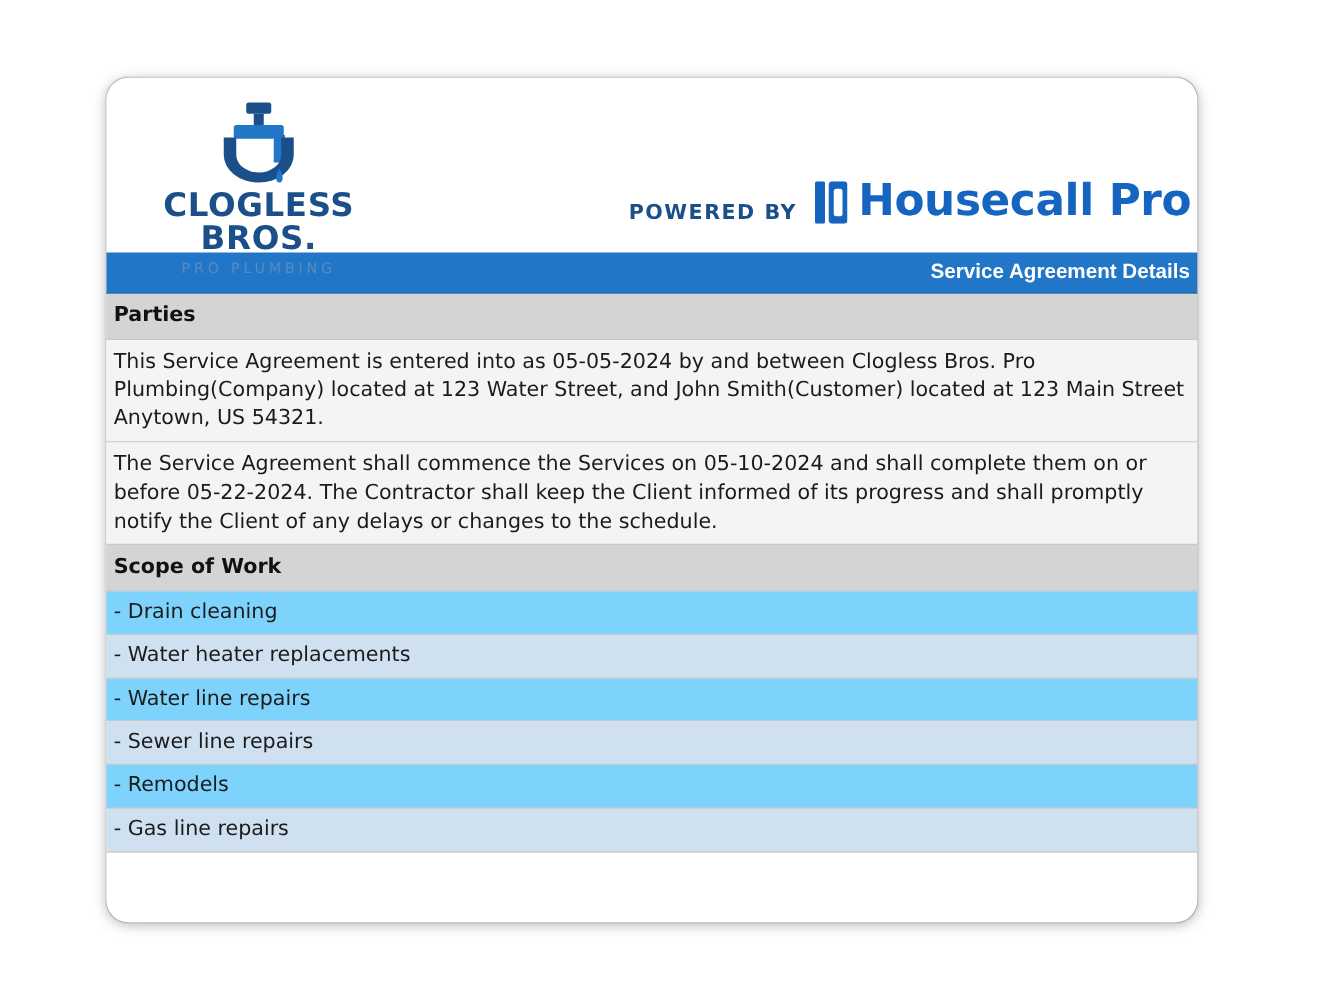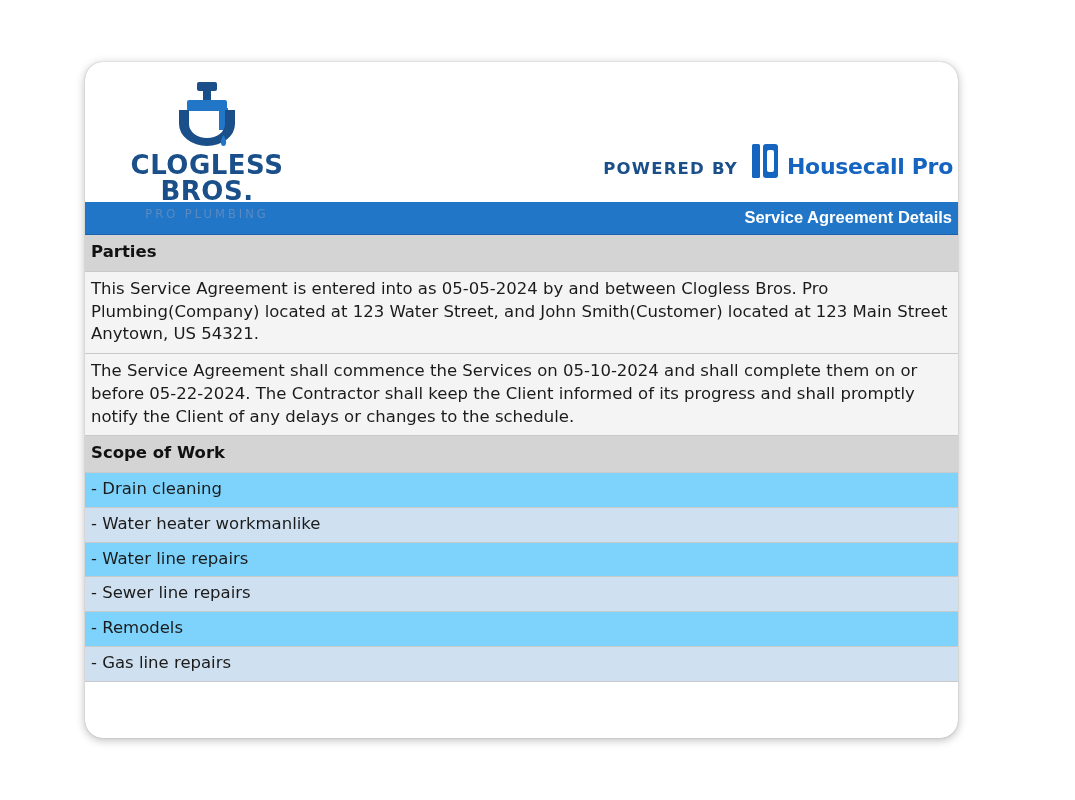--- a/index.html
+++ b/index.html
@@ -78,21 +78,21 @@
     margin-right: 14px;
   }
   .hcp-mark {
     width: 26px;
     height: 34px;
     margin-right: 9px;
     position: relative;
   }
   .hcp-name {
     font-family: "DejaVu Sans", sans-serif;
-    font-size: 22px;
+    font-size: 35px;
     font-weight: bold;
     color: #1565c0;
     letter-spacing: -0.3px;
     line-height: 1;
   }
   
   .doc {
     width: 100%;
   }
   .row {
@@ -175,21 +175,21 @@
       <div class="title-bar">Service Agreement Details</div>
 
       <div class="row section-bar">Parties</div>
 
       <div class="row para">This Service Agreement is entered into as 05-05-2024 by and between Clogless Bros. Pro Plumbing(Company) located at 123 Water Street, and John Smith(Customer) located at 123 Main Street Anytown, US 54321.</div>
       <div class="row para">The Service Agreement shall commence the Services on 05-10-2024 and shall complete them on or before 05-22-2024. The Contractor shall keep the Client informed of its progress and shall promptly notify the Client of any delays or changes to the schedule.</div>
 
       <div class="row section-bar">Scope of Work</div>
 
       <div class="row bullet">- Drain cleaning</div>
-      <div class="row bullet alt">- Water heater workmanlike</div>
+      <div class="row bullet alt">- Water heater replacements</div>
       <div class="row bullet">- Water line repairs</div>
       <div class="row bullet alt">- Sewer line repairs</div>
       <div class="row bullet">- Remodels</div>
       <div class="row bullet alt">- Gas line repairs</div>
 
     </div>
 
   </div>
 </div>
 

